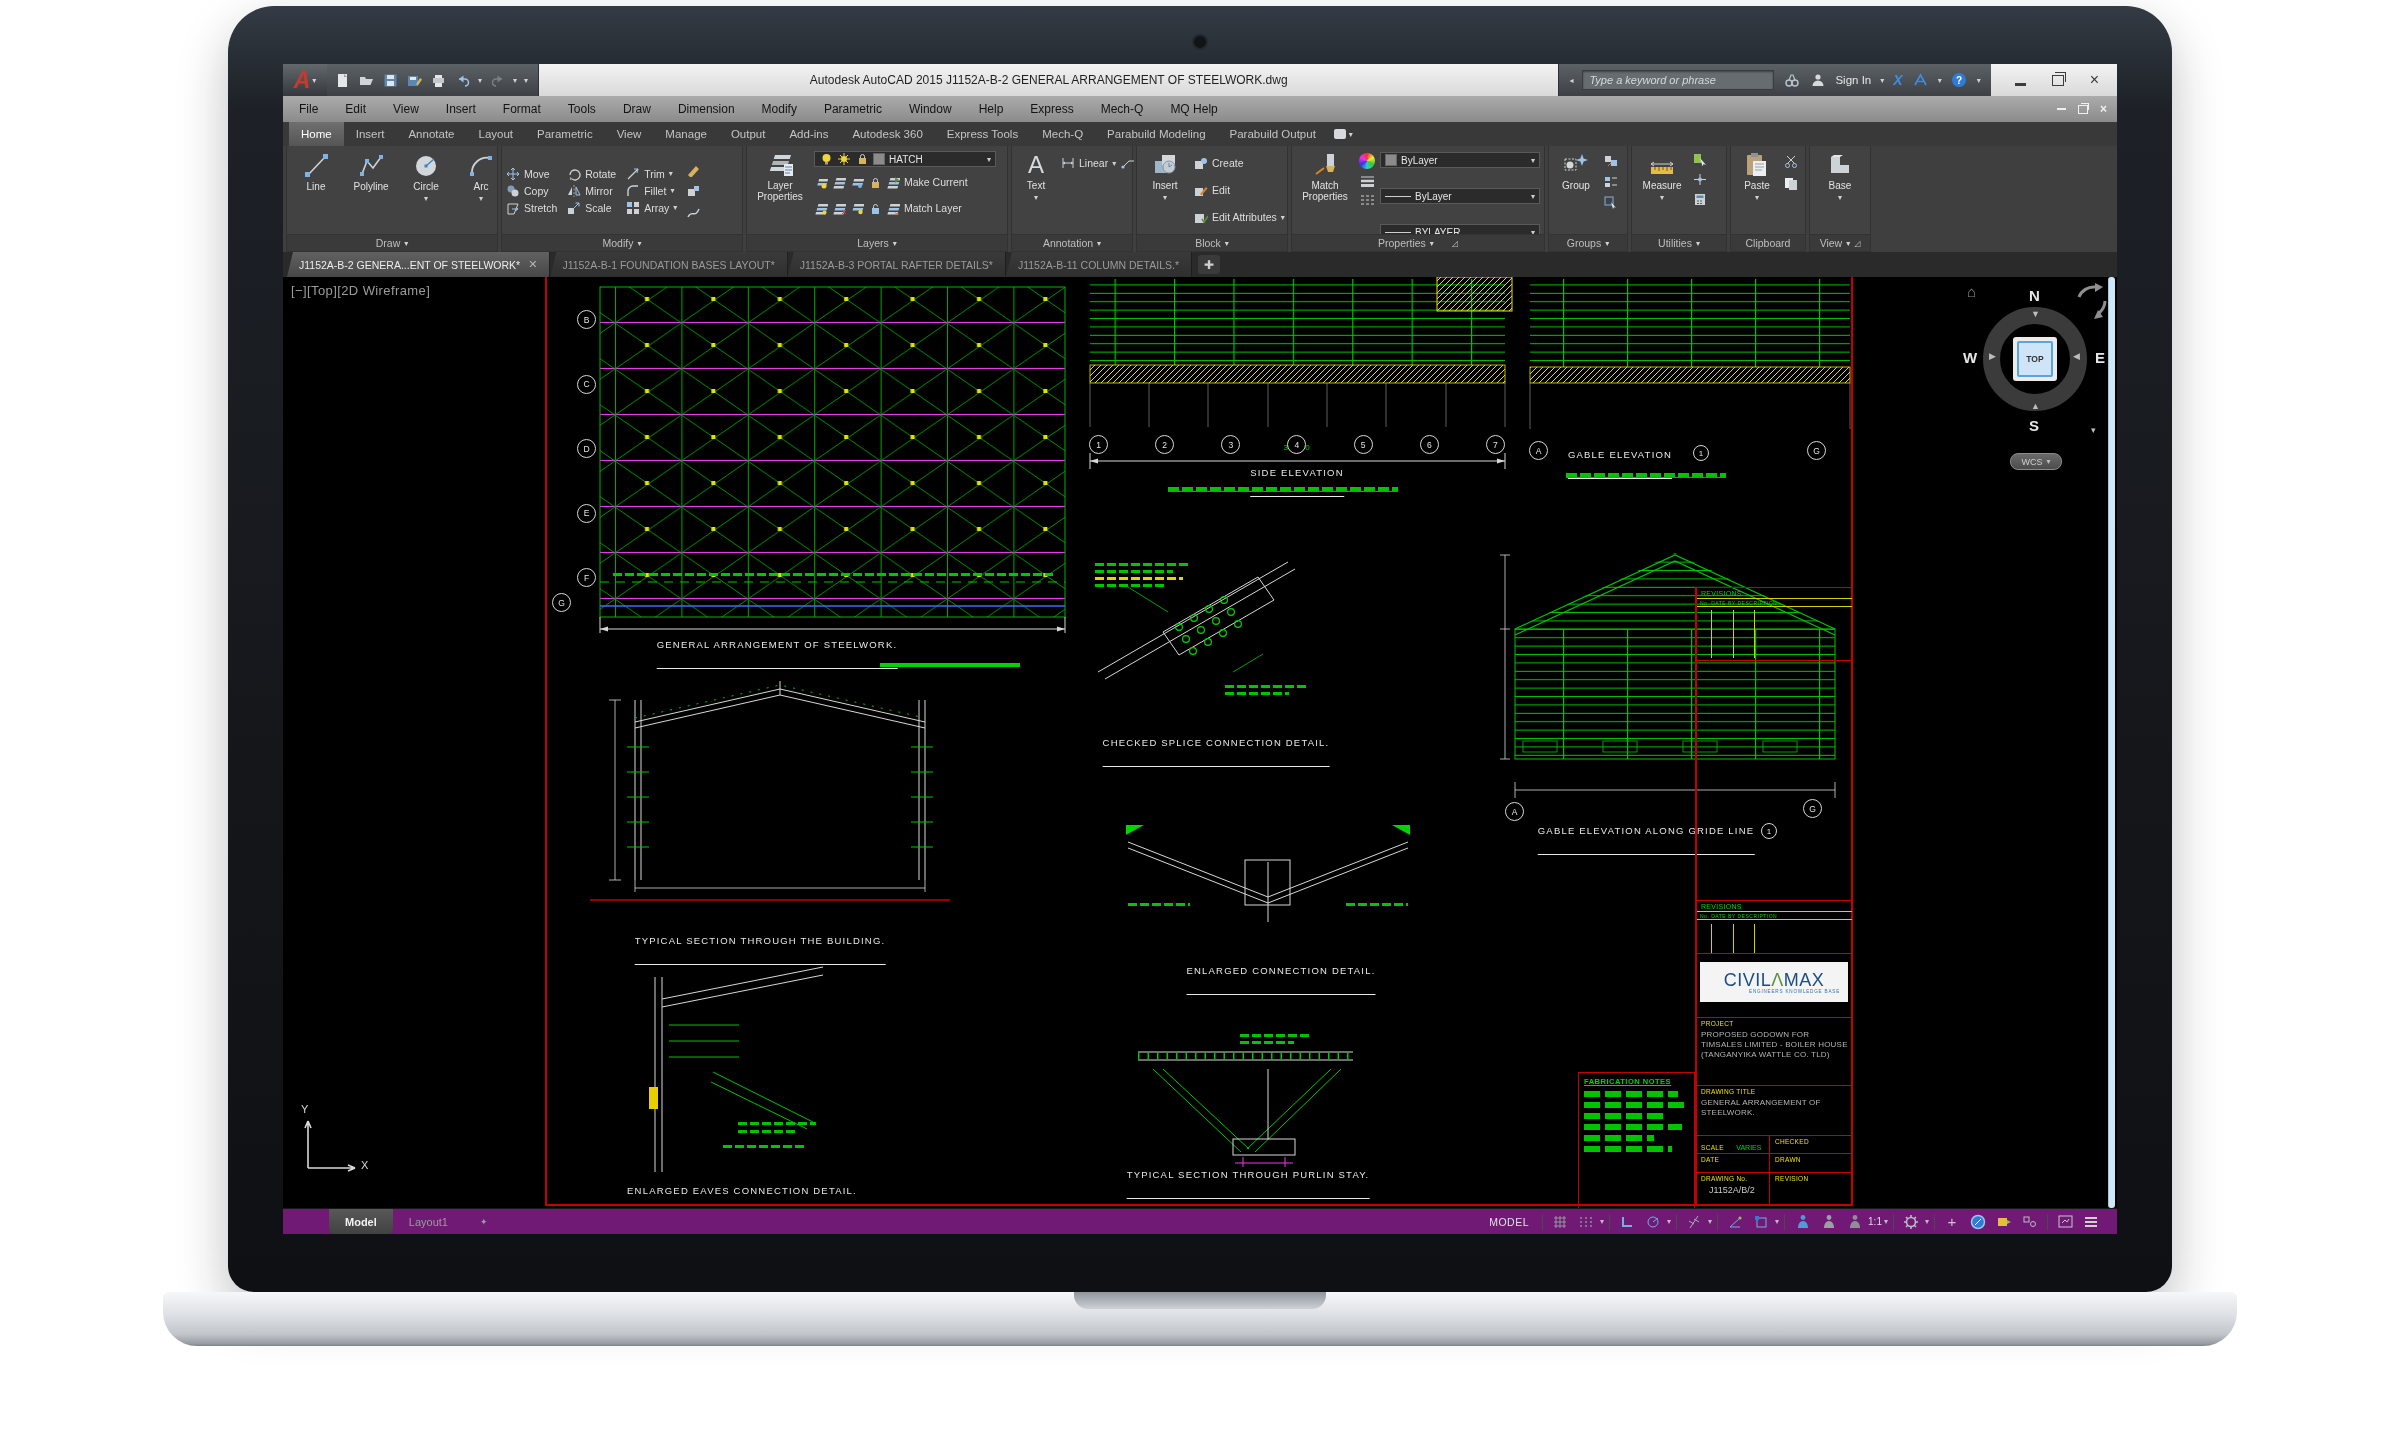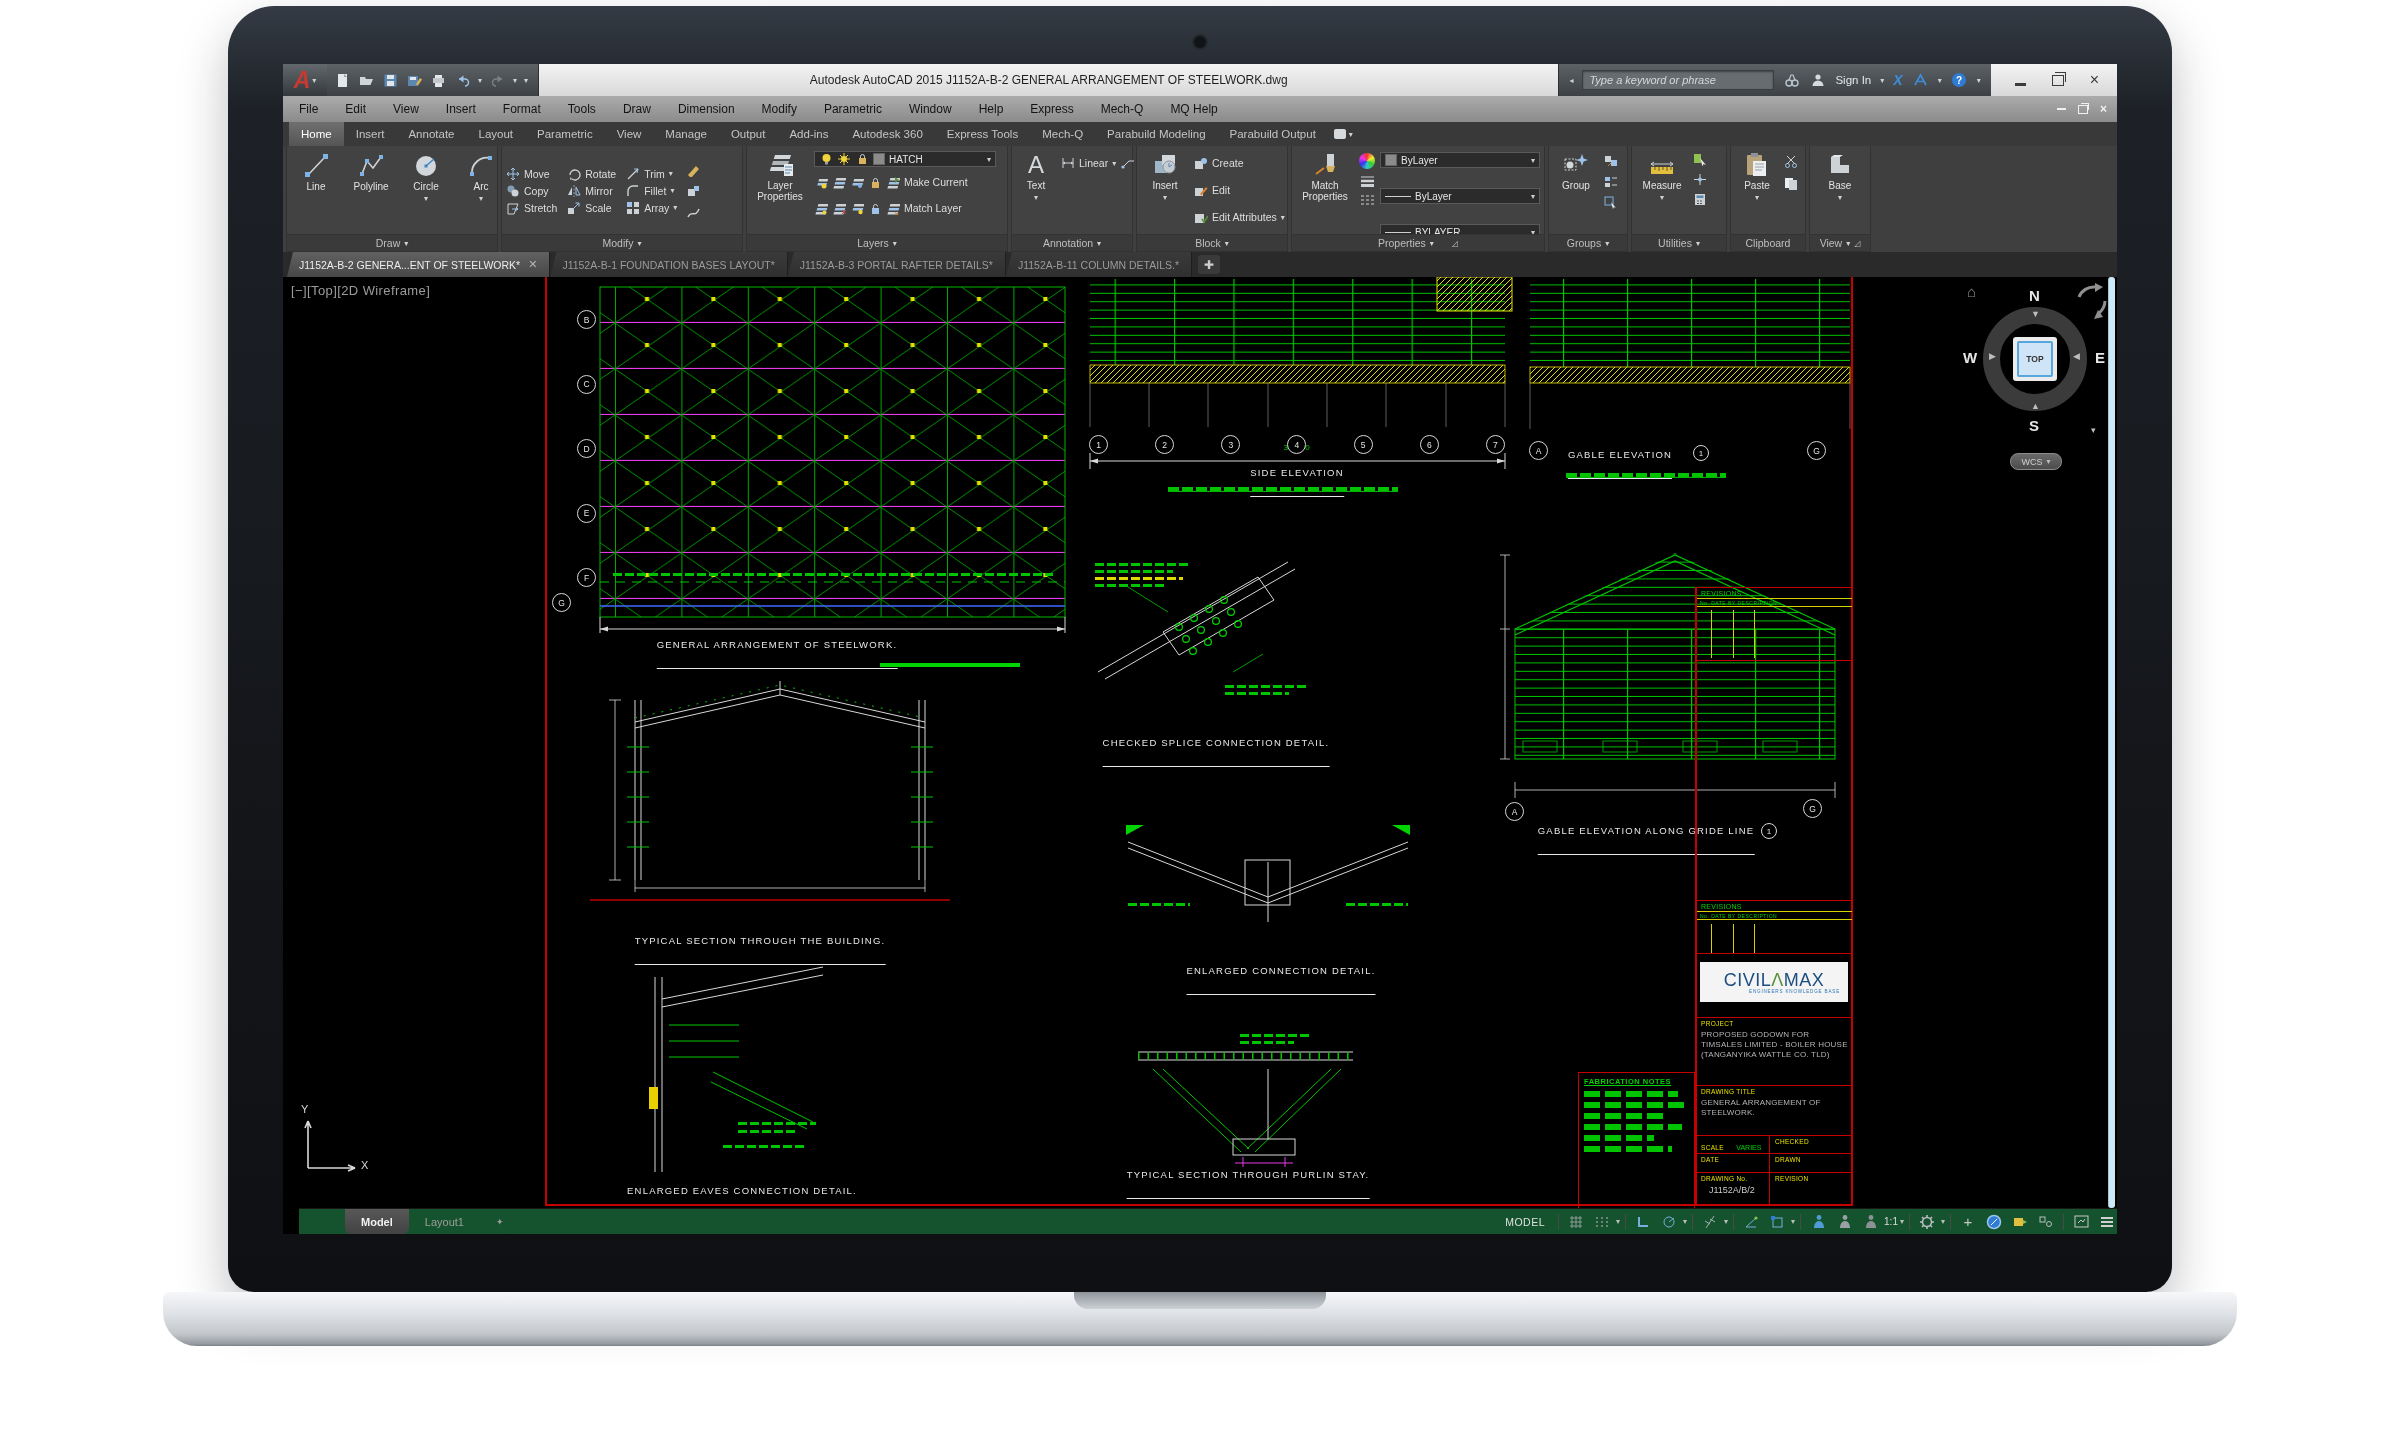--- a/index.html
+++ b/index.html
@@ -99,21 +99,21 @@
 .yline{height:0;border-top:1px solid #d8d000}
 .yvert{position:absolute;width:0;border-left:1px solid #d8d000}
 .logo{position:absolute;left:3px;top:8px;width:148px;height:40px;background:#f4f4f4;display:flex;flex-direction:column;align-items:center;justify-content:center}
 .logo .lm{font-size:18px;font-weight:400;color:#1c4e80;letter-spacing:.5px;line-height:18px}
 .logo .lm i{font-style:normal;color:#5a8f3c}
 .logo .tag{font-size:4.6px;color:#2e75b6;letter-spacing:.8px;align-self:flex-end;padding-right:8px}
 .fnotes{position:absolute;left:1295px;top:795px;width:117px;height:163px;border:1px solid #c40000;box-sizing:border-box;padding:4px 5px}
 .fnotes .fh{color:#00d400;font-size:7.5px;font-weight:700;text-decoration:underline;letter-spacing:.5px;line-height:9px}
 .fnotes .fb{height:6px;margin-top:5px;background:repeating-linear-gradient(90deg,#00c400 0 16px,transparent 16px 21px)}
 
-.statusbar{position:absolute;left:16px;top:1144px;width:1834px;height:26px;background:#14532d;border-top:1px solid #181818;display:flex;align-items:center;box-sizing:border-box}
+.statusbar{position:absolute;left:0;top:1144px;width:1834px;height:26px;background:#701a75;border-top:1px solid #181818;display:flex;align-items:center;box-sizing:border-box}
 .mtabs{display:flex;align-items:stretch;height:100%;padding-left:46px}
 .mtab{display:flex;align-items:center;padding:0 16px;font-size:11px;color:#9d9d9d}
 .mtab.active{background:linear-gradient(180deg,#585858,#424242);color:#f2f2f2;font-weight:700;border-radius:0 0 6px 6px}
 .sicons{margin-left:auto;display:flex;align-items:center;gap:2px;padding-right:14px}
 .sic{min-width:20px;height:20px;display:flex;align-items:center;justify-content:center;padding:0 2px}
 .sdiv{width:1px;height:16px;background:#4a4a4a;margin:0 3px}
 .modelbtn{font-size:10.5px;color:#e0e0e0;letter-spacing:.5px;padding:0 8px}
 .s11{color:#dcdcdc;font-size:10px}
 .scaret{color:#bdbdbd;font-size:8px}
 svg{display:block}

